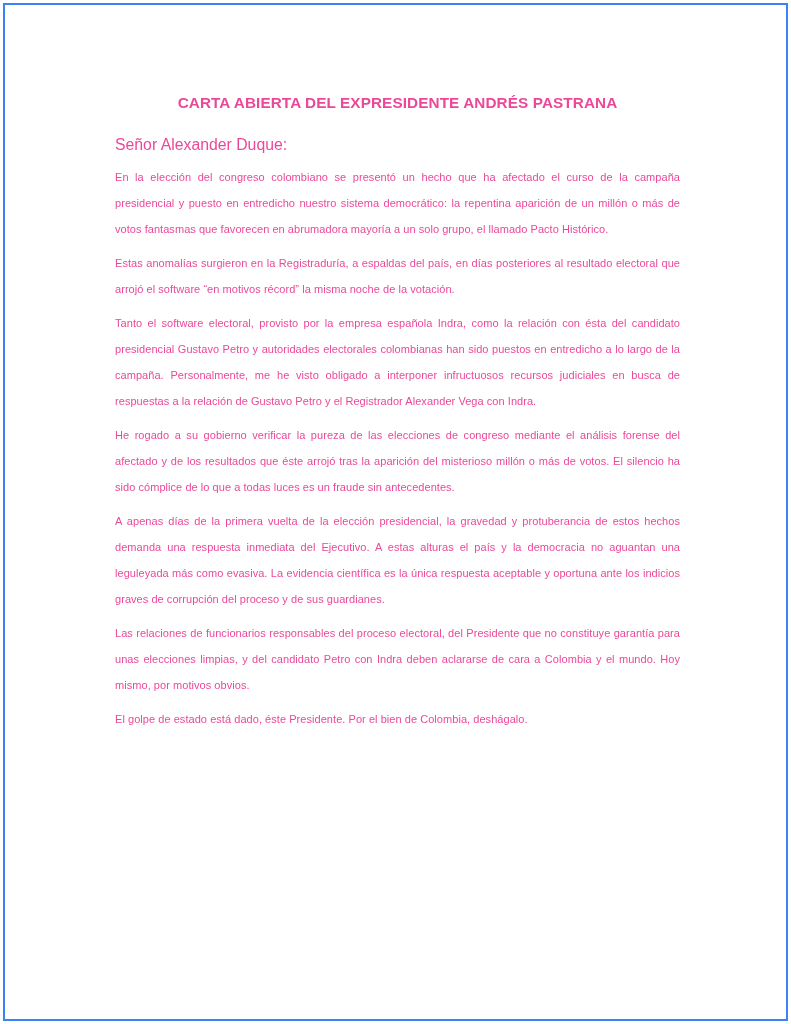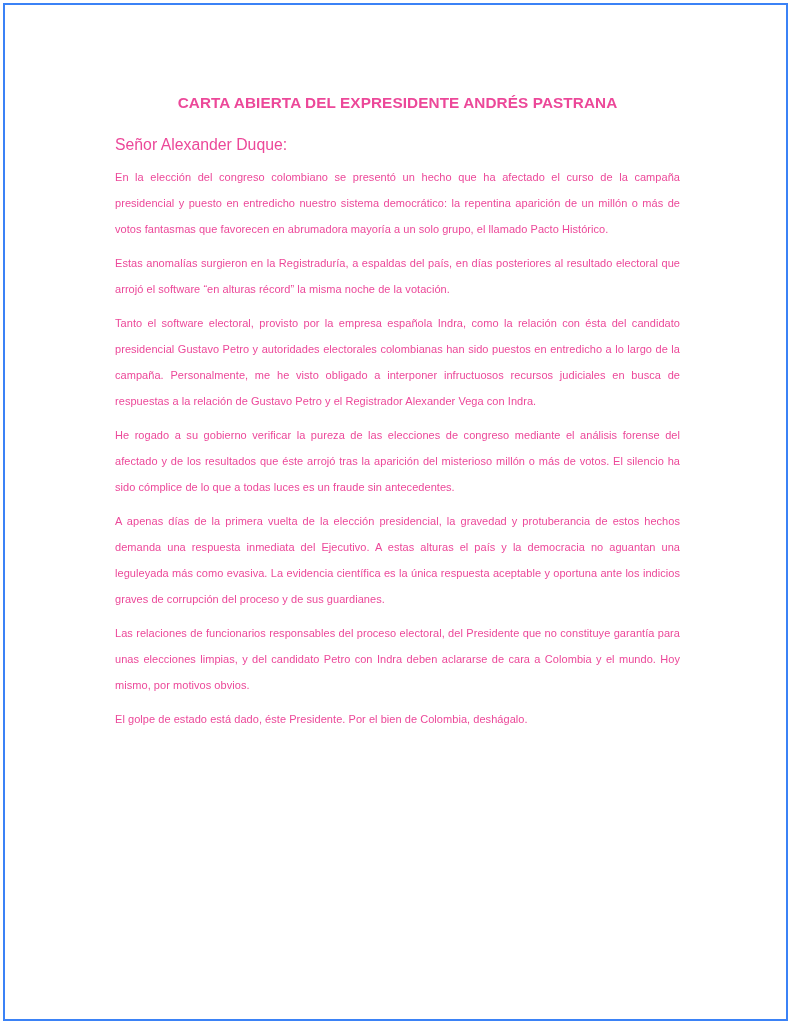--- a/index.html
+++ b/index.html
@@ -54,21 +54,21 @@
   <div class="sheet">
 
     <div class="title">
       <div>CARTA ABIERTA DEL EXPRESIDENTE ANDRÉS PASTRANA</div>
     </div>
 
     <p class="salutation">Señor Alexander Duque:</p>
 
     <p class="para">En la elección del congreso colombiano se presentó un hecho que ha afectado el curso de la campaña presidencial y puesto en entredicho nuestro sistema democrático: la repentina aparición de un millón o más de votos fantasmas que favorecen en abrumadora mayoría a un solo grupo, el llamado Pacto Histórico.</p>
 
-    <p class="para">Estas anomalías surgieron en la Registraduría, a espaldas del país, en días posteriores al resultado electoral que arrojó el software “en alturas récord” la misma noche de la votación.</p>
+    <p class="para">Estas anomalías surgieron en la Registraduría, a espaldas del país, en días posteriores al resultado electoral que arrojó el software “en motivos récord” la misma noche de la votación.</p>
 
     <p class="para">Tanto el software electoral, provisto por la empresa española Indra, como la relación con ésta del candidato presidencial Gustavo Petro y autoridades electorales colombianas han sido puestos en entredicho a lo largo de la campaña. Personalmente, me he visto obligado a interponer infructuosos recursos judiciales en busca de respuestas a la relación de Gustavo Petro y el Registrador Alexander Vega con Indra.</p>
 
     <p class="para">He rogado a su gobierno verificar la pureza de las elecciones de congreso mediante el análisis forense del afectado y de los resultados que éste arrojó tras la aparición del misterioso millón o más de votos. El silencio ha sido cómplice de lo que a todas luces es un fraude sin antecedentes.</p>
 
     <p class="para">A apenas días de la primera vuelta de la elección presidencial, la gravedad y protuberancia de estos hechos demanda una respuesta inmediata del Ejecutivo. A estas alturas el país y la democracia no aguantan una leguleyada más como evasiva. La evidencia científica es la única respuesta aceptable y oportuna ante los indicios graves de corrupción del proceso y de sus guardianes.</p>
 
     <p class="para">Las relaciones de funcionarios responsables del proceso electoral, del Presidente que no constituye garantía para unas elecciones limpias, y del candidato Petro con Indra deben aclararse de cara a Colombia y el mundo. Hoy mismo, por motivos obvios.</p>
 
     <p class="para">El golpe de estado está dado, éste Presidente. Por el bien de Colombia, deshágalo.</p>

